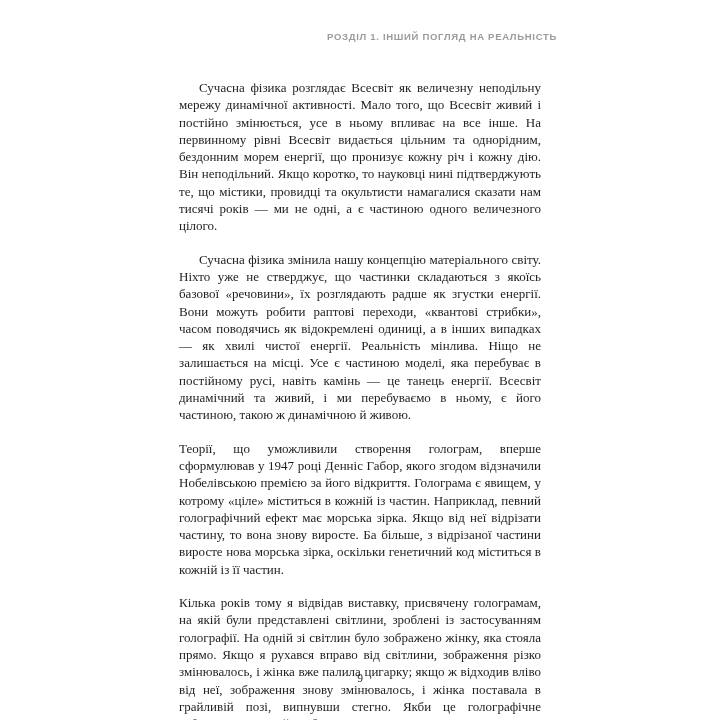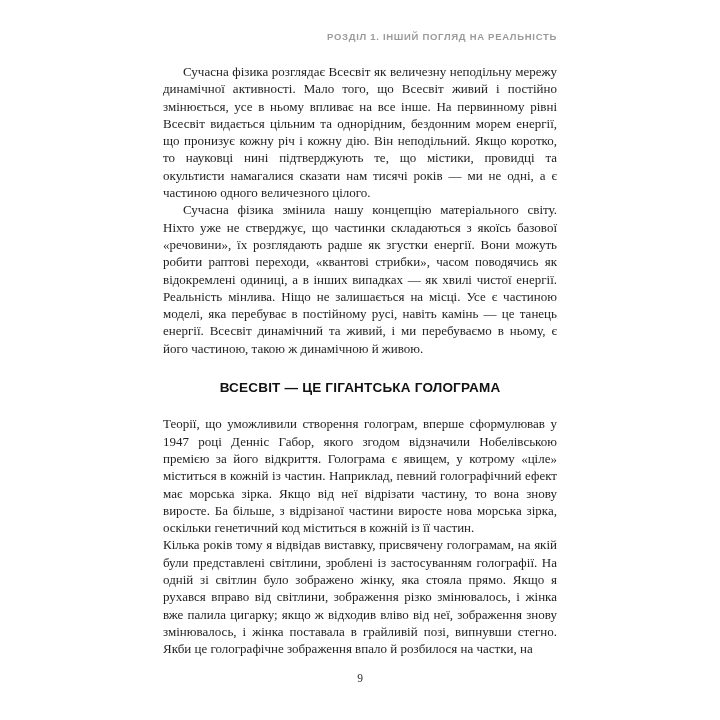--- a/index.html
+++ b/index.html
@@ -33,21 +33,21 @@
     width: 394px;
     font-family: "Liberation Serif", serif;
     font-size: 13px;
     line-height: 17.3px;
     color: #1d1d1d;
     text-align: justify;
     hyphens: auto;
     -webkit-hyphens: auto;
   }
   .text-block p {
-    margin: 0;
+    margin: 16px;
   }
   .text-block p.indent {
     text-indent: 20px;
   }
   .section-heading {
     font-family: "Liberation Sans", sans-serif;
     font-size: 13.5px;
     font-weight: bold;
     letter-spacing: 0.2px;
     color: #111111;
@@ -72,21 +72,20 @@
 
   <div class="running-head">РОЗДІЛ 1. ІНШИЙ ПОГЛЯД НА РЕАЛЬНІСТЬ</div>
 
   <div class="text-block">
 
     <p class="indent">Сучасна фізика розглядає Всесвіт як величезну неподільну мережу динамічної активності. Мало того, що Всесвіт живий і постійно змінюється, усе в ньому впливає на все інше. На первинному рівні Всесвіт видається цільним та однорідним, бездонним морем енергії, що пронизує кожну річ і кожну дію. Він неподільний. Якщо коротко, то науковці нині підтверджують те, що містики, провидці та окультисти намагалися сказати нам тисячі років — ми не одні, а є частиною одного величезного цілого.</p>
 
 
     <p class="indent">Сучасна фізика змінила нашу концепцію матеріального світу. Ніхто уже не стверджує, що частинки складаються з якоїсь базової «речовини», їх розглядають радше як згустки енергії. Вони можуть робити раптові переходи, «квантові стрибки», часом поводячись як відокремлені одиниці, а в інших випадках — як хвилі чистої енергії. Реальність мінлива. Ніщо не залишається на місці. Усе є частиною моделі, яка перебуває в постійному русі, навіть камінь — це танець енергії. Всесвіт динамічний та живий, і ми перебуваємо в ньому, є його частиною, такою ж динамічною й живою.</p>
 
-    <h2 class="section-heading">ВСЕСВІТ — ЦЕ ГІГАНТСЬКА ГОЛОГРАМА</h2>
 
     <p>Теорії, що уможливили створення голограм, вперше сформулював у 1947 році Денніс Габор, якого згодом відзначили Нобелівською премією за його відкриття. Голограма є явищем, у котрому «ціле» міститься в кожній із частин. Наприклад, певний голографічний ефект має морська зірка. Якщо від неї відрізати частину, то вона знову виросте. Ба більше, з відрізаної частини виросте нова морська зірка, оскільки генетичний код міститься в кожній із її частин.</p>
 
     <p>Кілька років тому я відвідав виставку, присвячену голограмам, на якій були представлені світлини, зроблені із застосуванням голографії. На одній зі світлин було зображено жінку, яка стояла прямо. Якщо я рухався вправо від світлини, зображення різко змінювалось, і жінка вже палила цигарку; якщо ж відходив вліво від неї, зображення знову змінювалось, і жінка поставала в грайливій позі, випнувши стегно. Якби це голографічне зображення впало й розбилося на частки, на</p>
 
   </div>
 
   <div class="page-number">9</div>
 
 </div>

